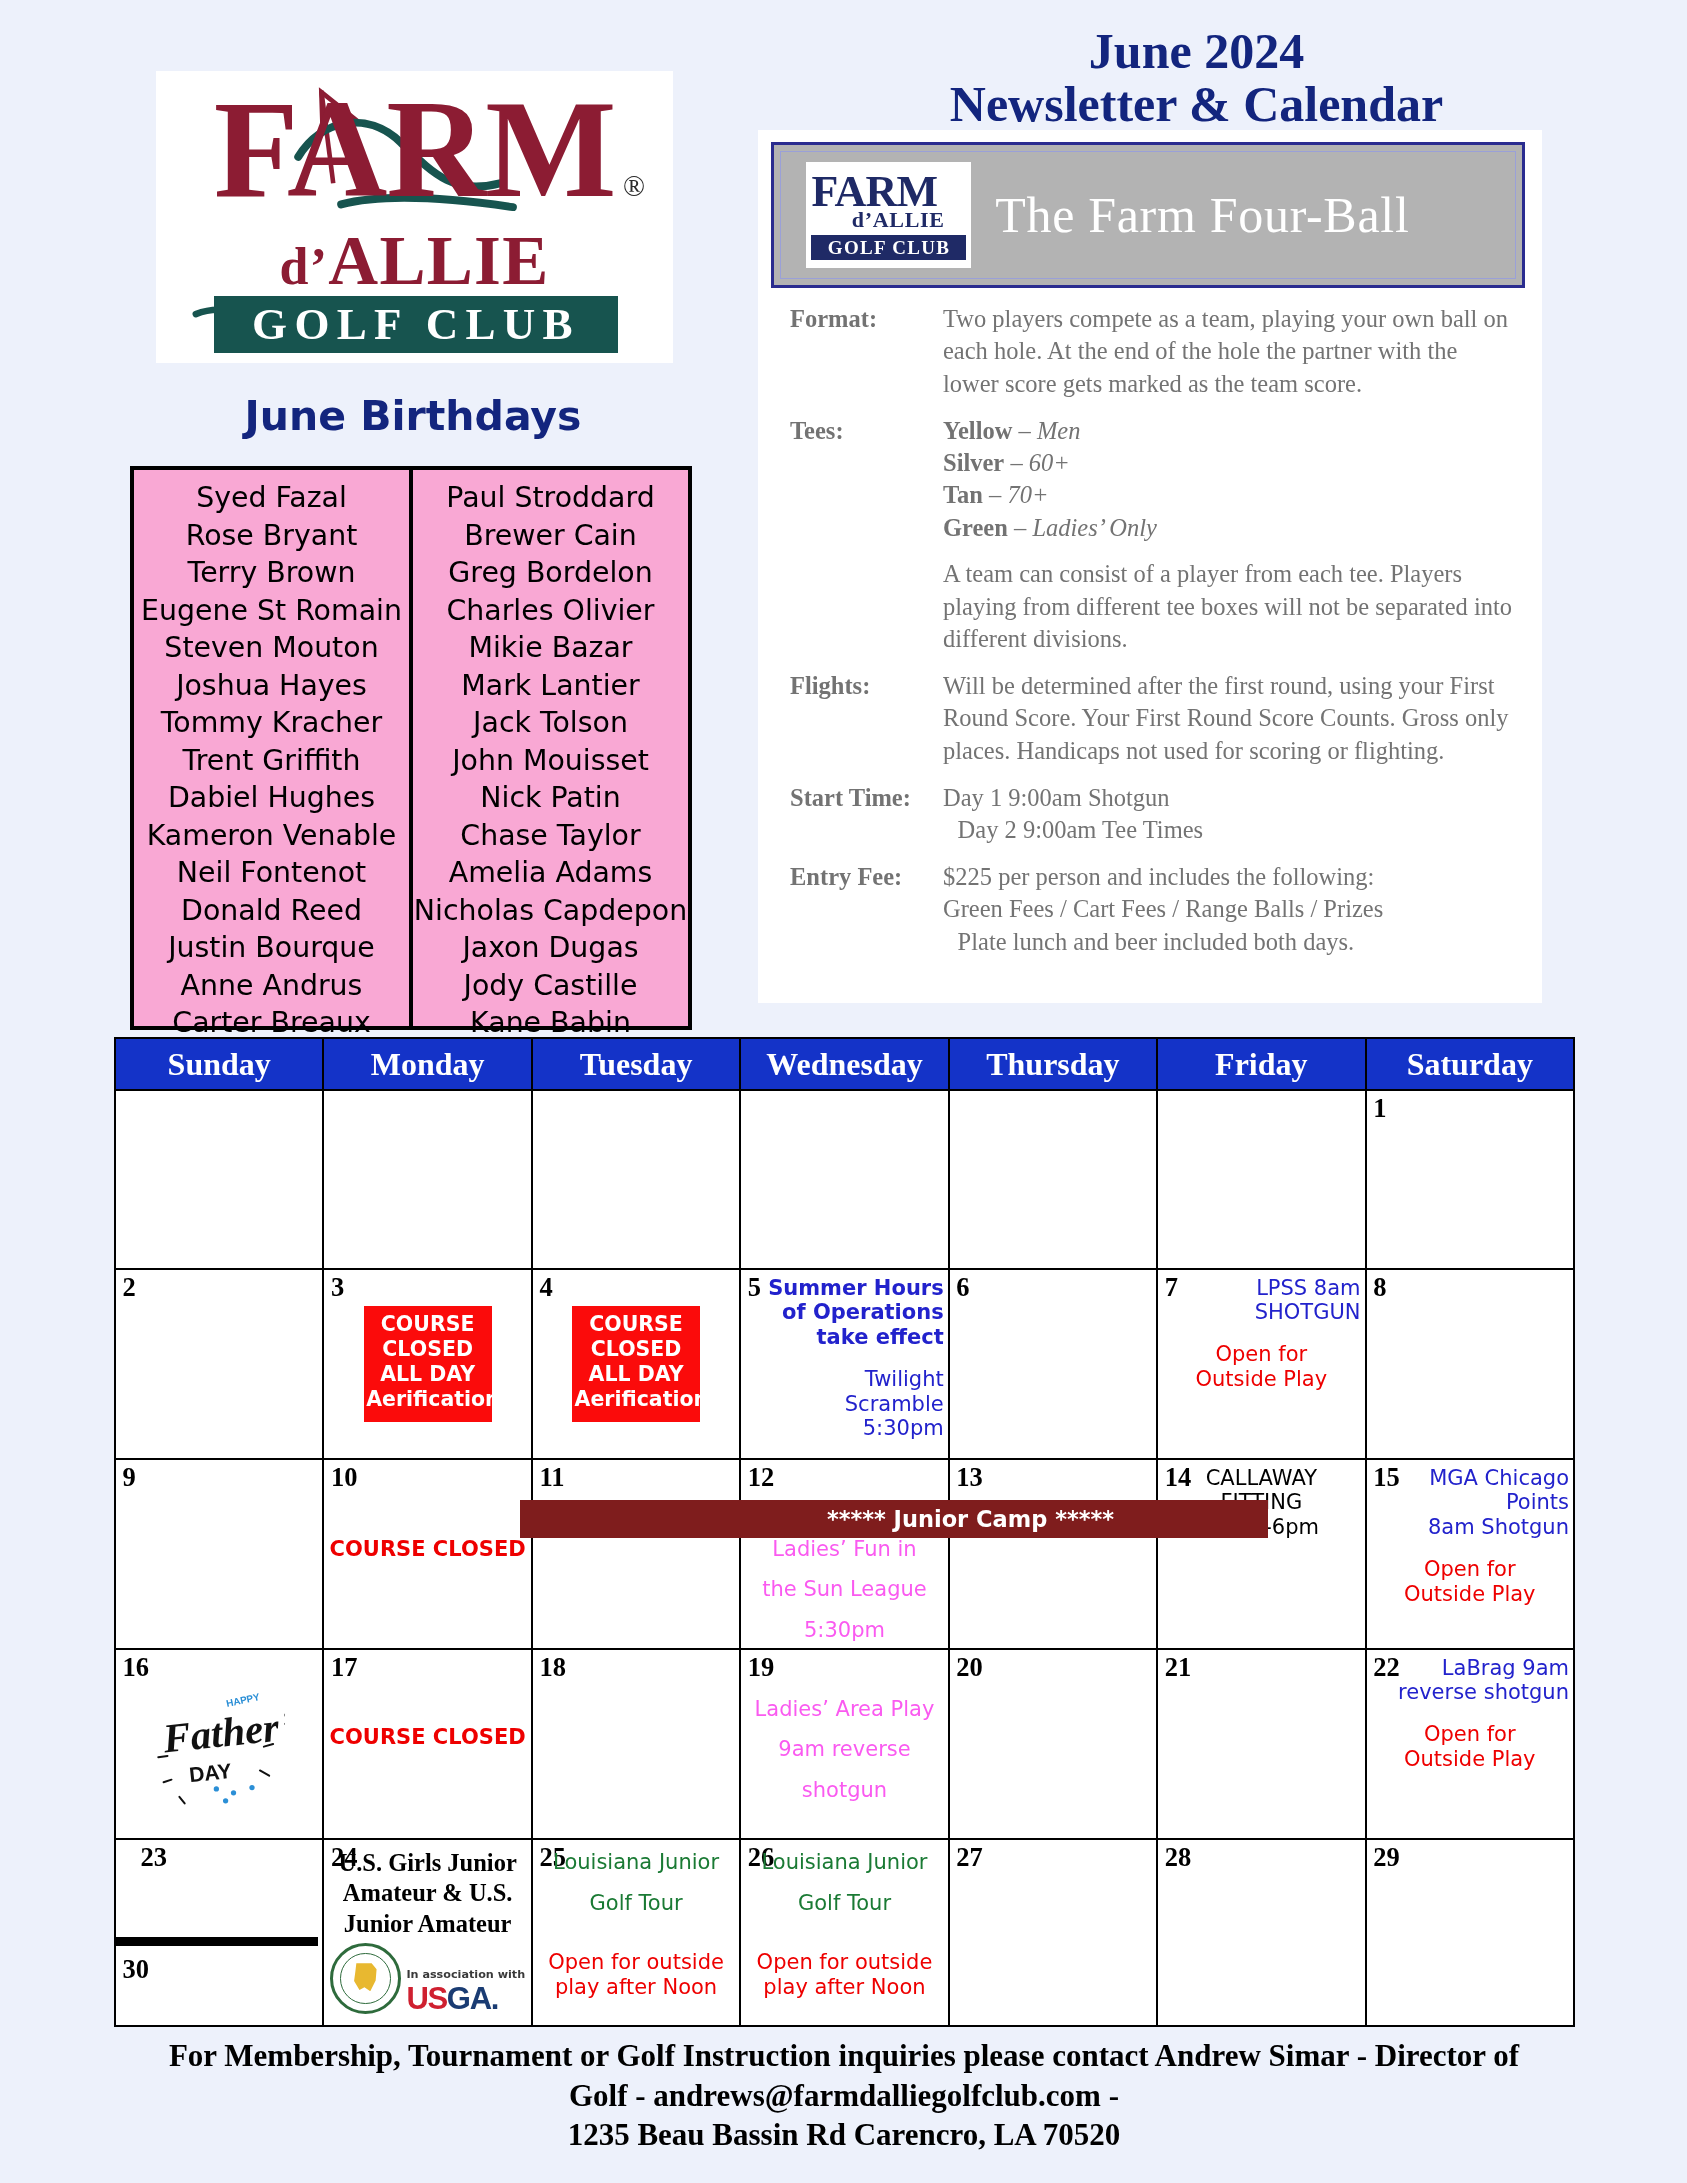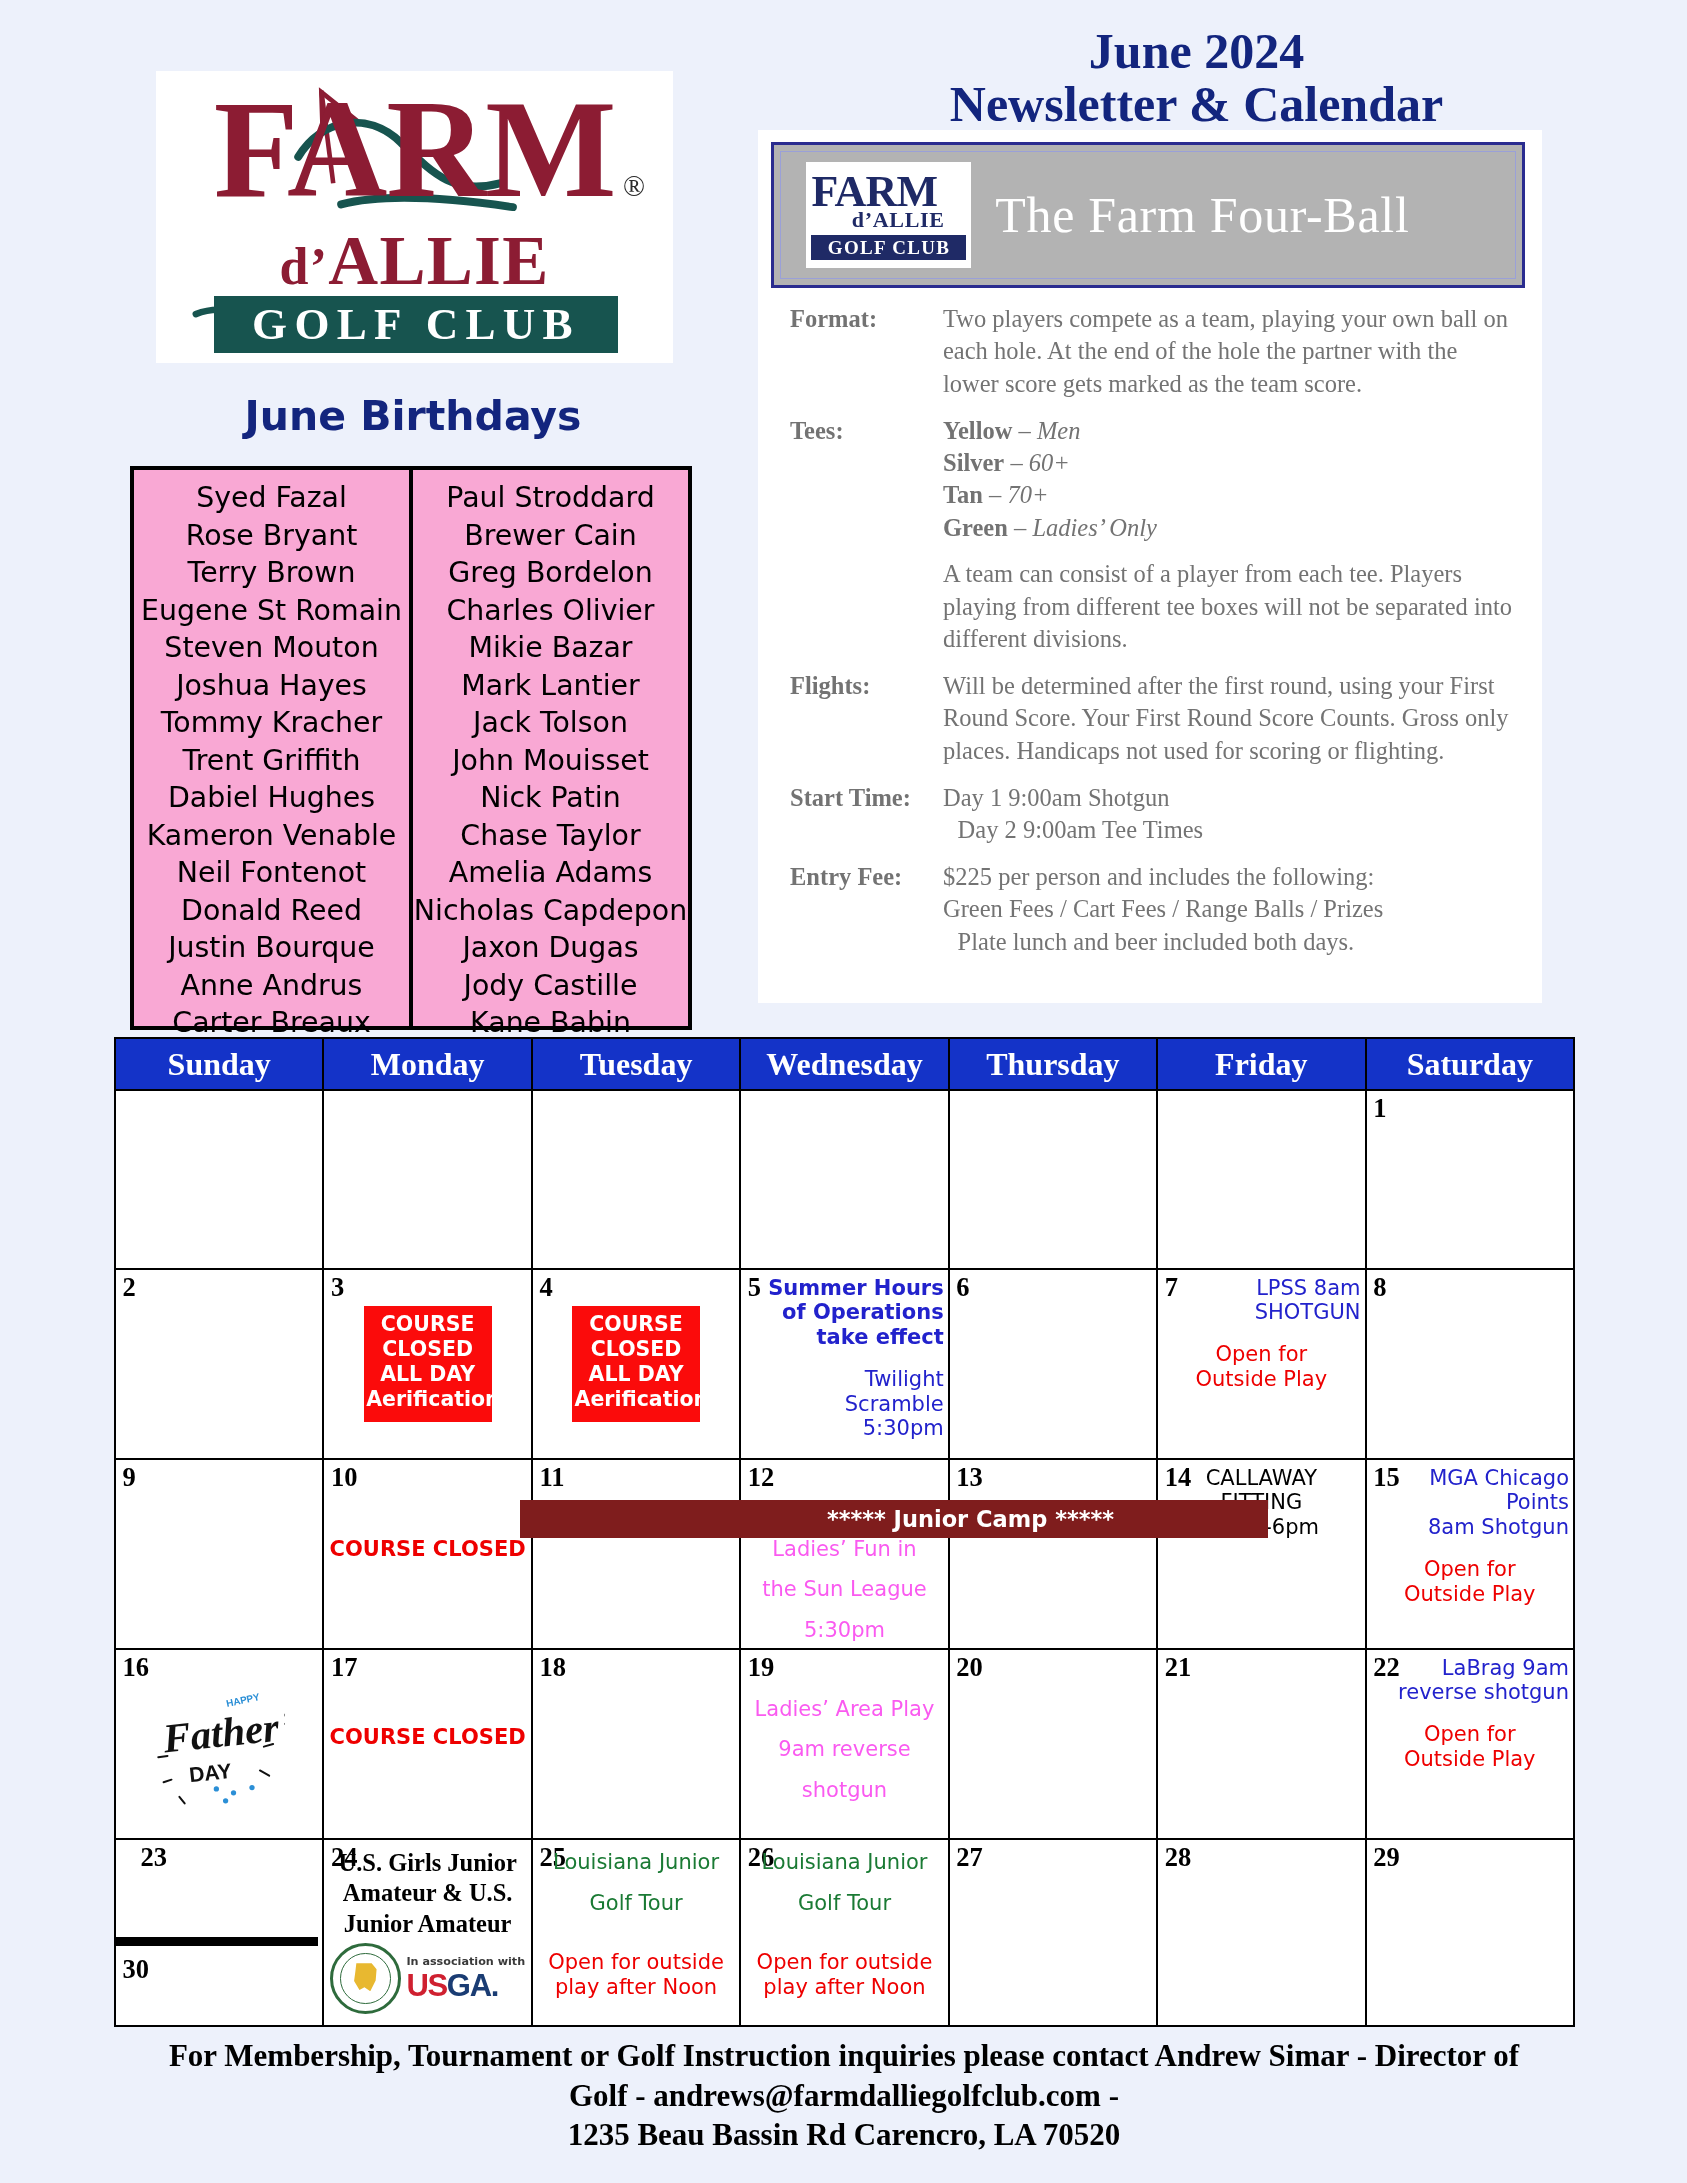--- a/index.html
+++ b/index.html
@@ -317,21 +317,21 @@
     display: block;
     margin: 2.6px auto 0 auto;
     width: 132px;
     height: 126px;
     position: relative;
   }
 
   
   .usga-block {
     display: flex;
-    align-items: center;
+    align-items: flex-end;
     justify-content: center;
     margin-top: 4px;
     gap: 5.3px;
   }
   .lga-badge {
     width: 65px; height: 65px;
     border-radius: 50%;
     background: #ffffff;
     border: 3.3px solid #2e6b3c;
     position: relative;

